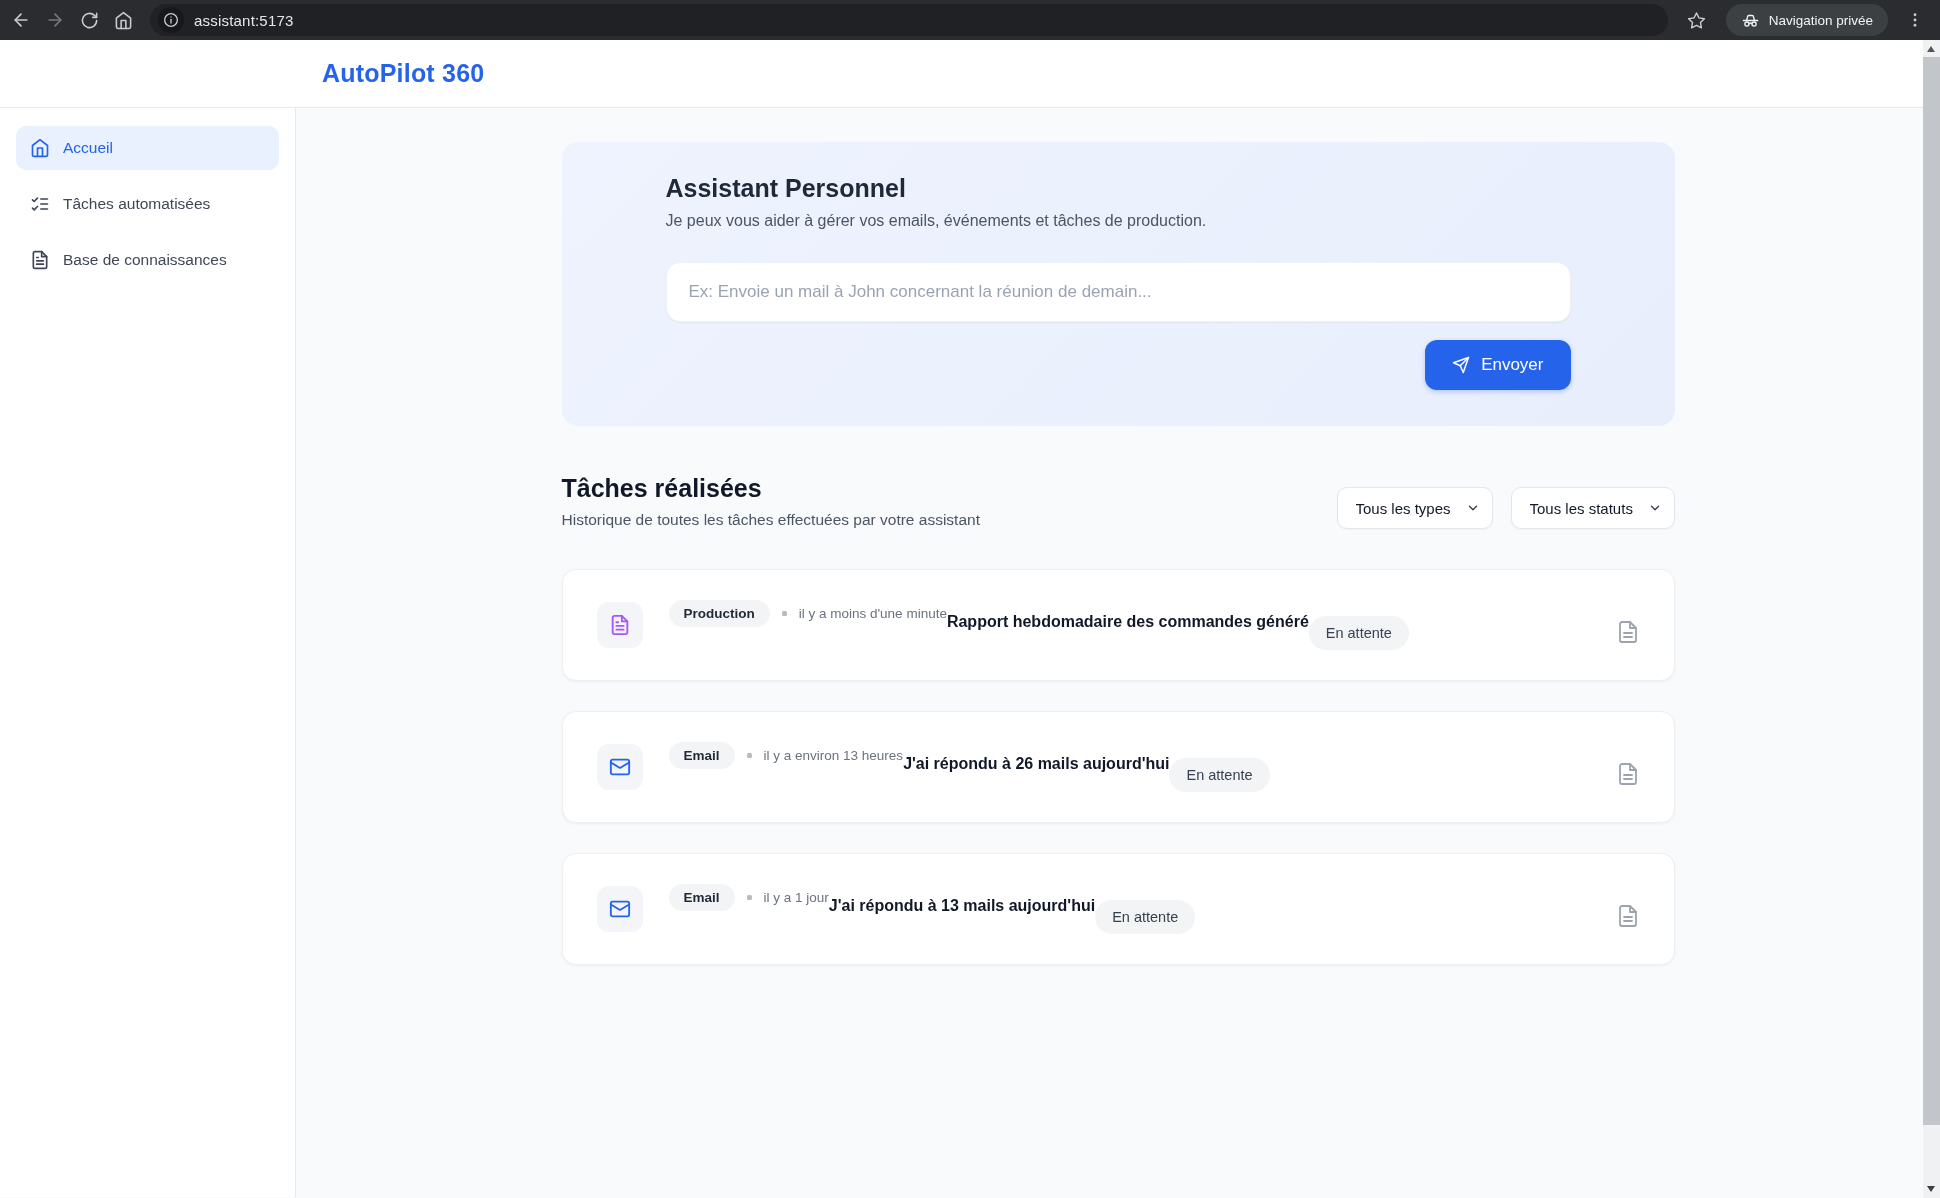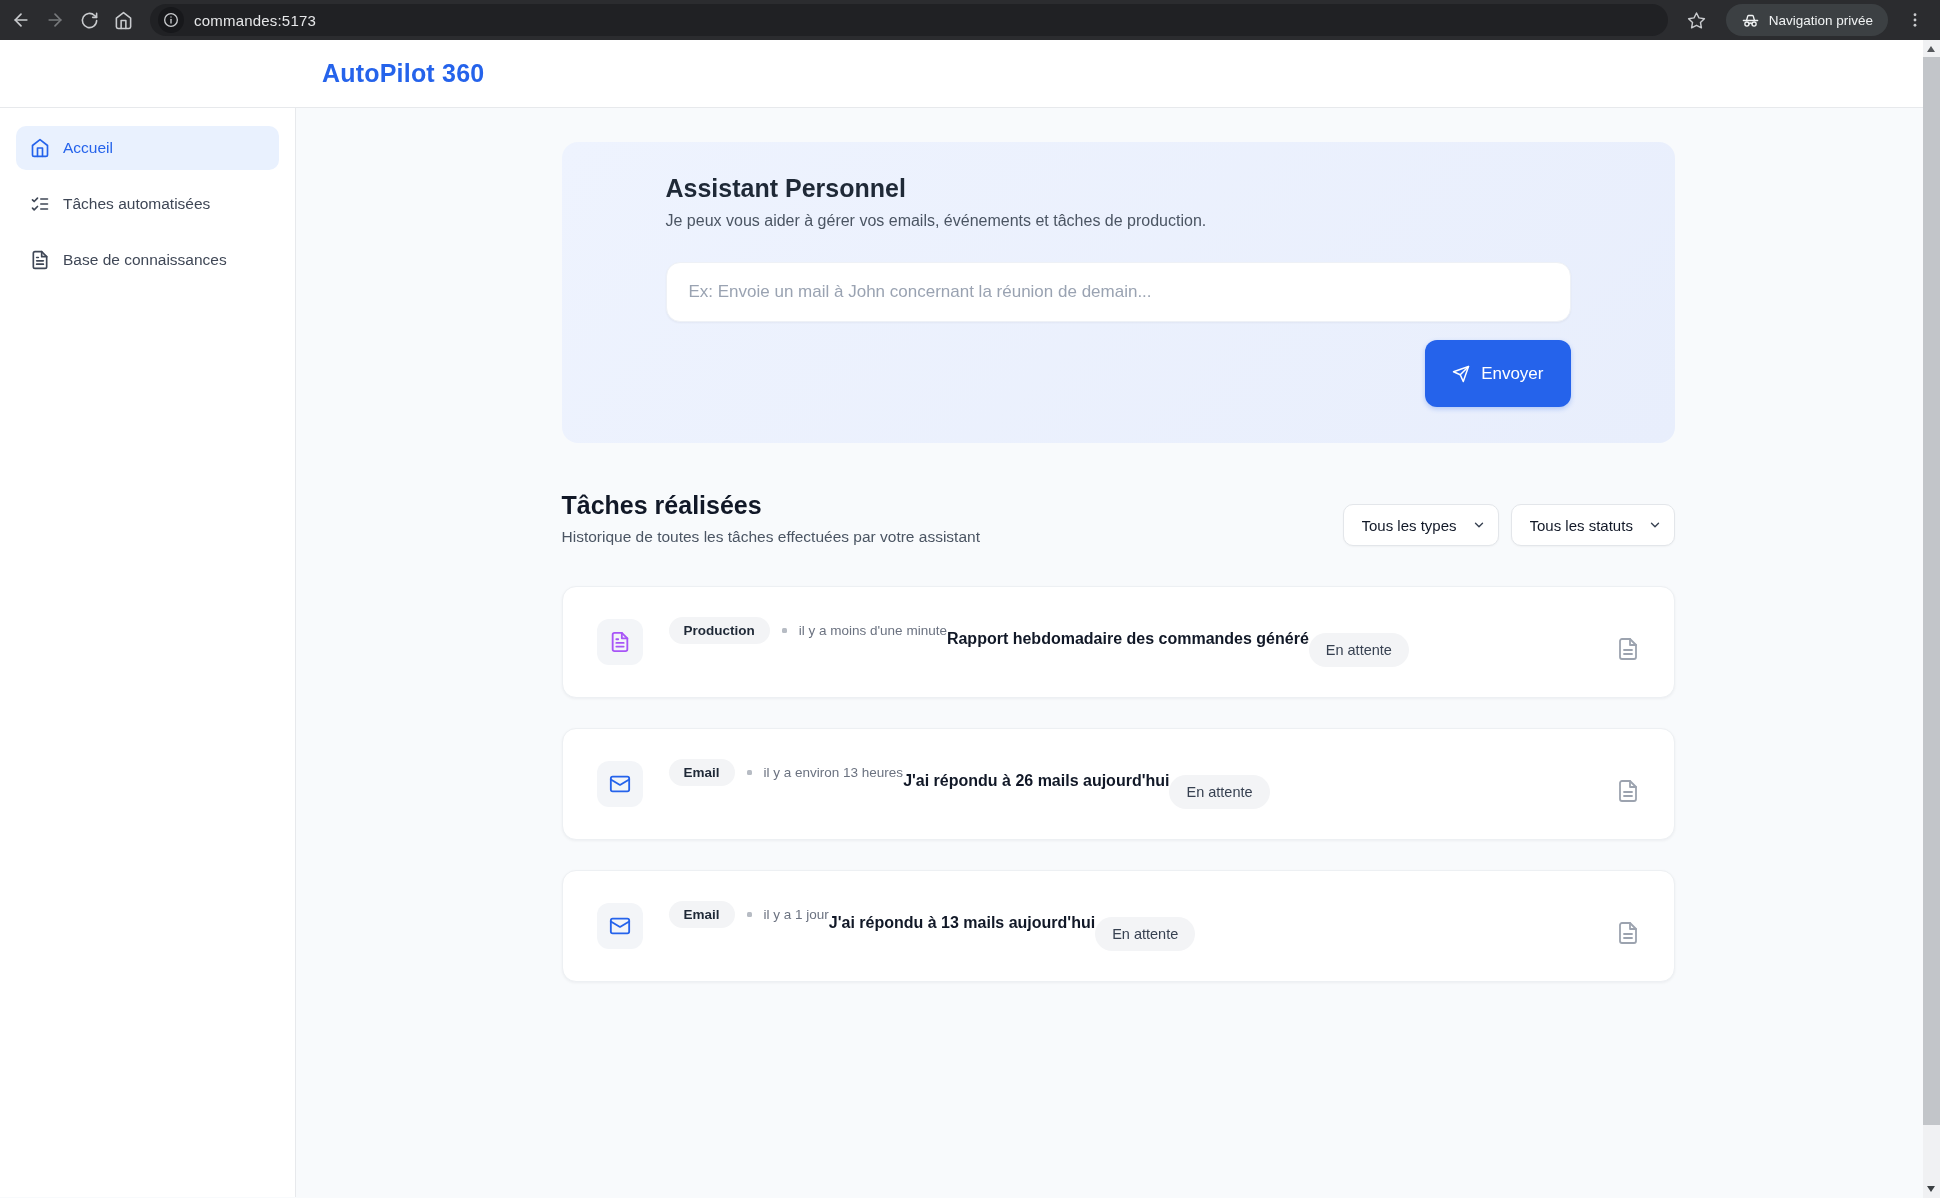--- a/index.html
+++ b/index.html
@@ -73,31 +73,31 @@
   .assistant-sub { margin-top:9px; font-size:16px; color:#4b5563; }
   .assistant-input {
     margin-top:32px; width:100%; height:60px; border:1px solid #eef1f6;
     border-radius:14px; background:#ffffff; padding:0 22px; font-size:17px;
     color:#ef4444; outline:none; box-shadow:0 1px 2px rgba(30,41,59,.05);
     font-family:Liberation Sans, sans-serif;
   }
   .assistant-input::placeholder { color:#9aa3b2; }
   .send-row { margin-top:18px; display:flex; justify-content:flex-end; }
   .send-btn {
-    height:67px; padding:0 27px; background:#2563eb; border:none; border-radius:12px;
+    height:50px; padding:0 27px; background:#2563eb; border:none; border-radius:12px;
     color:#ffffff; font-size:17px; display:flex; align-items:center; gap:11px;
     cursor:pointer; font-family:"Liberation Sans", sans-serif;
     box-shadow:0 2px 5px rgba(37,99,235,.28);
   }
 
   
   .section-row { margin-top:48px; display:flex; justify-content:space-between; align-items:flex-end; }
   .section-title { font-size:25px; font-weight:bold; color:#111827; }
   .section-sub { margin-top:8px; font-size:15.5px; color:#4b5563; }
-  .filters { display:flex; gap:12px; }
+  .filters { display:flex; gap:18px; }
   .select-wrap { position:relative; }
   .filter-select {
     appearance:none; -webkit-appearance:none; -moz-appearance:none;
     height:42px; padding:0 40px 0 18px; border:1px solid #e3e6ea; border-radius:10px;
     background:#ffffff; font-size:15px; color:#111827; cursor:pointer;
     box-shadow:0 1px 2px rgba(0,0,0,.04); font-family:"Liberation Sans", sans-serif;
   }
   .select-chevron { position:absolute; right:13px; top:14px; pointer-events:none; color:#374151; display:flex; }
 
   .task-list { margin-top:40px; display:flex; flex-direction:column; gap:30px; padding-bottom:40px; }
@@ -177,21 +177,21 @@
     </div>
 
     <div class="omnibox">
       <span class="info-circle">
         <svg width="16" height="16" viewBox="0 0 24 24" fill="none" stroke="currentColor" stroke-width="2" stroke-linecap="round">
             <circle cx="12" cy="12" r="9.5"></circle>
             <line x1="12" y1="11" x2="12" y2="16.5"></line>
             <line x1="12" y1="7.5" x2="12" y2="7.6"></line>
           </svg>
       </span>
-      <span class="url-text">commandes:5173</span>
+      <span class="url-text">assistant:5173</span>
     </div>
 
     <div class="nav-btn">
       <svg width="19" height="19" viewBox="0 0 24 24" fill="none" stroke="currentColor" stroke-width="1.8" stroke-linecap="round" stroke-linejoin="round">
           <polygon points="12 2.5 15.1 8.7 22 9.7 17 14.5 18.2 21.3 12 18.1 5.8 21.3 7 14.5 2 9.7 8.9 8.7 12 2.5"></polygon>
         </svg>
     </div>
 
     <div class="private-pill">
       <svg width="19" height="19" viewBox="0 0 24 24" fill="none" stroke="currentColor" stroke-width="1.7" stroke-linecap="round" stroke-linejoin="round">

